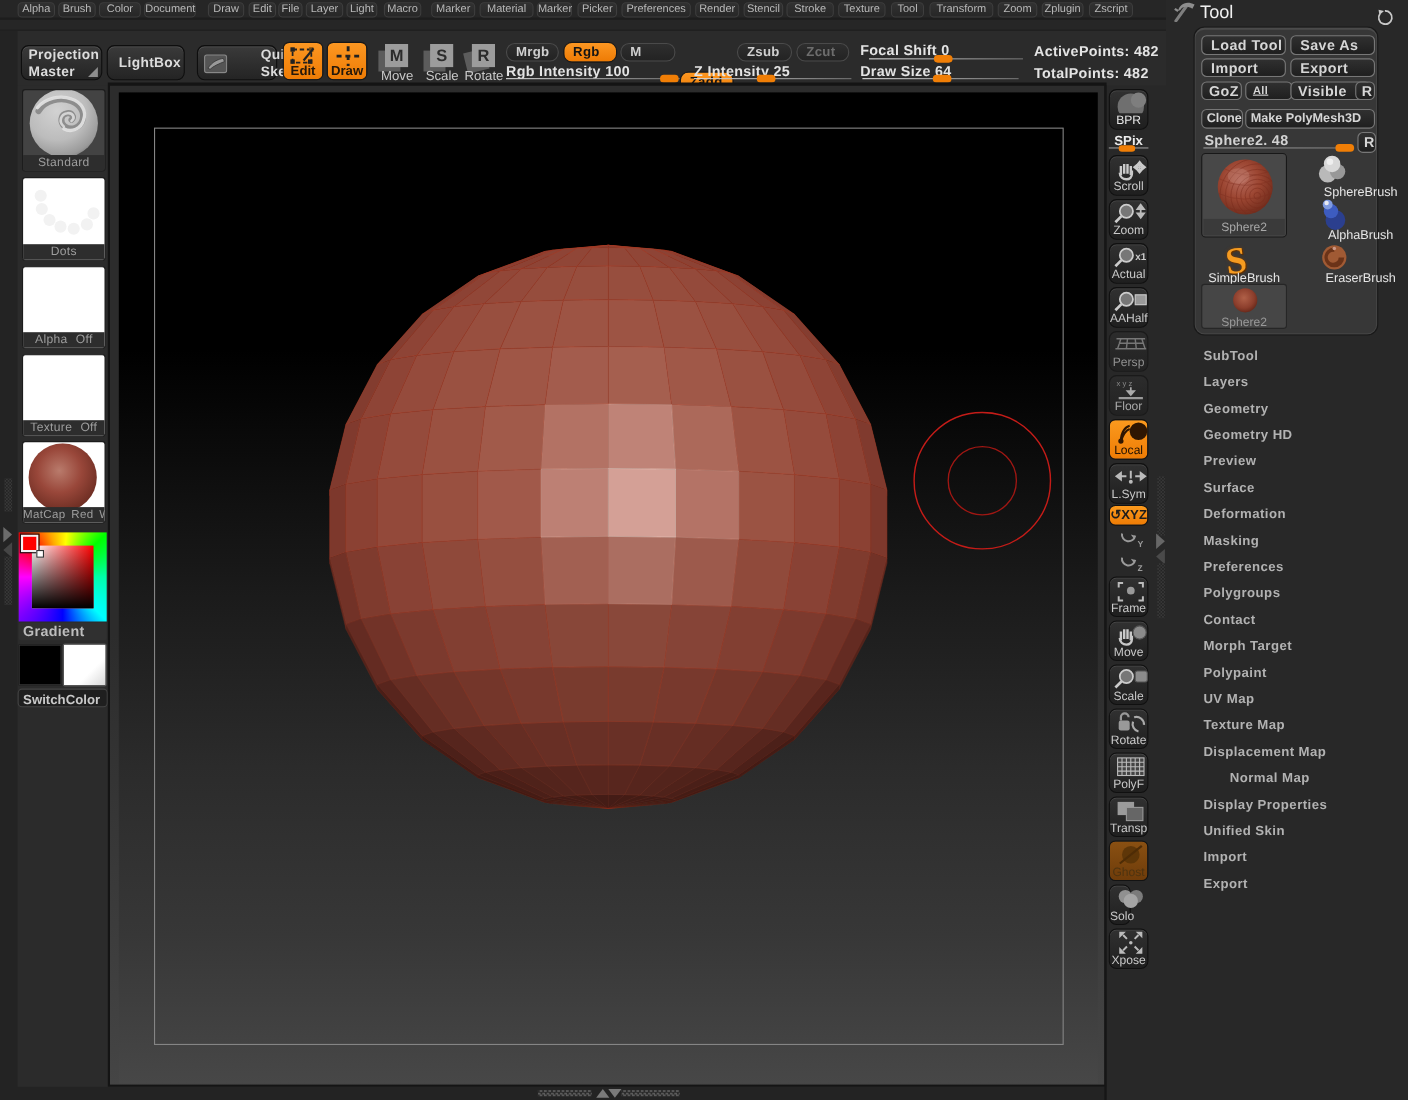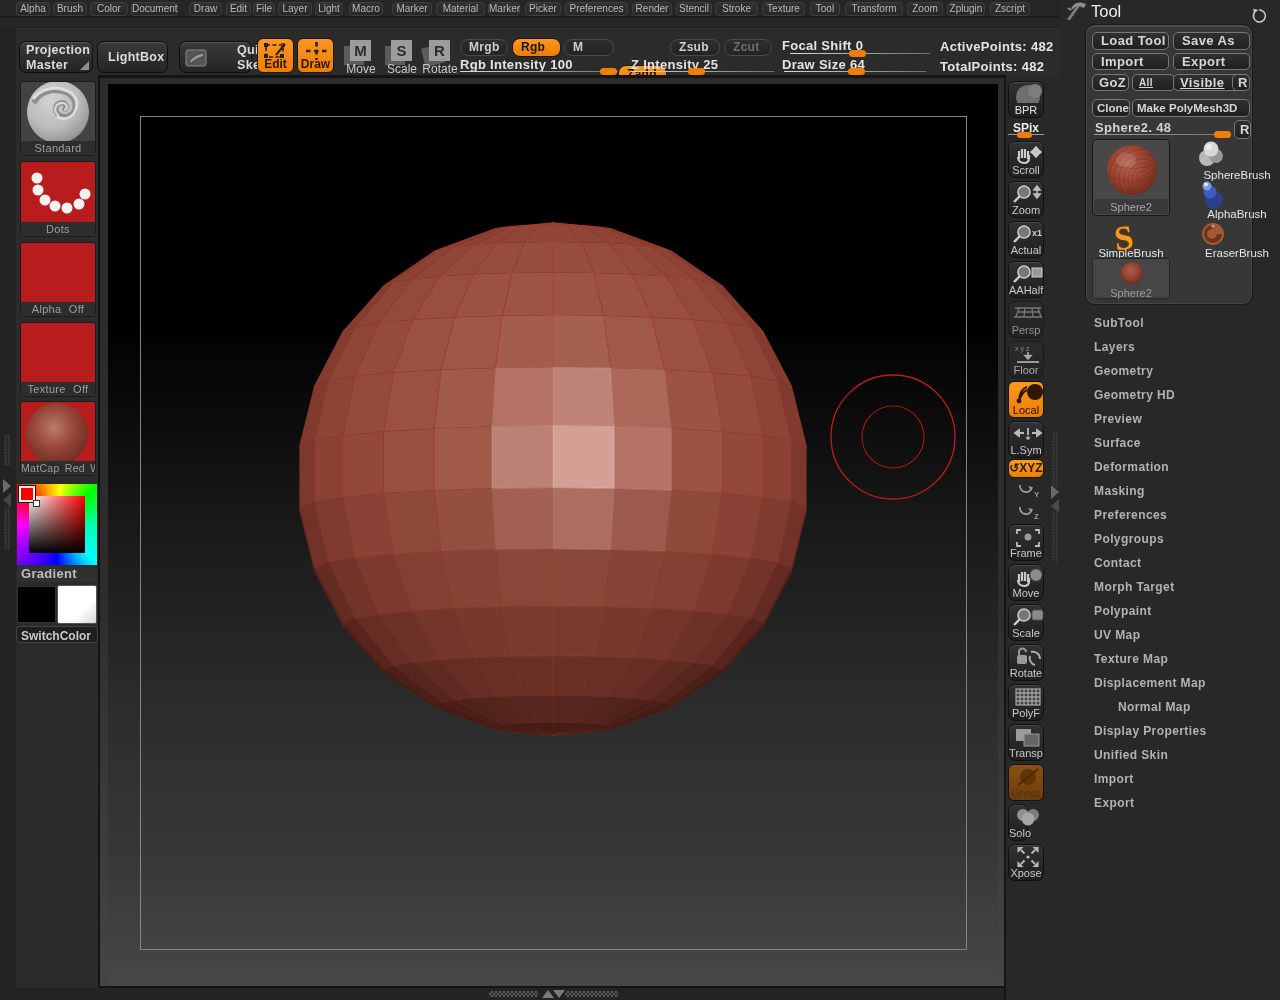--- a/index.html
+++ b/index.html
@@ -18,21 +18,21 @@
  border:1px solid #171717;border-radius:6px;color:#26180a;font-weight:bold;}
 .stog{position:absolute;height:17px;background:linear-gradient(#2e2e2e,#232323);
  border:1px solid #4a4a4a;border-radius:8px;color:#cfcfcf;font-weight:bold;
  font-size:12px;line-height:15px;padding:0 8px;letter-spacing:0.3px;}
 .otog{position:absolute;height:19px;background:linear-gradient(#fc9722,#ee7b04);
  border:1px solid #191919;border-radius:8px;color:#141414;font-weight:bold;
  font-size:12px;line-height:17px;padding:0 8px;letter-spacing:0.3px;}
 .slab{position:absolute;color:#e4e4e4;font-weight:bold;font-size:13px;letter-spacing:0.3px;white-space:nowrap;}
 .strack{position:absolute;height:1px;background:linear-gradient(to right,#dadada,#6f6f6f);}
 .shandle{position:absolute;width:17px;height:7px;background:#f07e06;border-radius:3.5px;}
-.lbox{position:absolute;left:20px;width:76px;background:#b91c1c;
+.lbox{position:absolute;left:20px;width:76px;background:#ffffff;
  border:1px solid #1c1c1c;border-radius:3px;}
 .llab{position:absolute;left:0;bottom:0px;width:100%;text-align:center;height:14px;line-height:14px;
  background:#2d2d2d;color:#9d9d9d;font-size:11px;letter-spacing:0.3px;word-spacing:4px;white-space:nowrap;overflow:hidden;}
 .ric{position:absolute;left:1008px;width:36px;height:36px;
  background:linear-gradient(#313131,#1f1f1f);border:1px solid #101010;
  box-shadow:inset 0 1px 0 #484848;border-radius:7px;}
 .riclab{position:absolute;left:0;bottom:1px;width:100%;text-align:center;
  color:#c9c9c9;font-size:11px;}
 #rpanel{position:absolute;left:1060px;top:0;width:220px;height:1000px;background:#282828;}
 .rbtn{position:absolute;background:linear-gradient(#303030,#1f1f1f);
@@ -591,21 +591,21 @@
       <path d="M3.5 4.5 A6 6 0 1 0 8 2" stroke="#c9c9c9" stroke-width="1.6" fill="none"></path>
       <path d="M2.2 0.8 L7.2 2.0 L3.0 5.6 Z" fill="#c9c9c9"></path>
     </svg>
     <div class="abs" style="left:25px;top:24px;width:168px;height:281px;background:#373737;border:1px solid #191919;box-shadow:inset 0 2px 0 #4b4b4b,inset 0 0 0 1px #454545;border-radius:10px;">
       <div class="rbtn" style="left:6px;top:7px;width:77px;height:18px;line-height:16px;font-size:13px;padding-left:8px;">Load Tool</div>
       <div class="rbtn" style="left:87px;top:7px;width:77px;height:18px;line-height:16px;font-size:13px;padding-left:8px;">Save As</div>
       <div class="rbtn" style="left:6px;top:28px;width:77px;height:17px;line-height:15px;font-size:13px;padding-left:8px;">Import</div>
       <div class="rbtn" style="left:87px;top:28px;width:77px;height:17px;line-height:15px;font-size:13px;padding-left:8px;">Export</div>
       <div class="rbtn" style="left:6px;top:49px;width:37px;height:17px;line-height:15px;font-size:13px;padding-left:6px;">GoZ</div>
       <div class="rbtn" style="left:46px;top:49px;width:43px;height:17px;line-height:15px;font-size:10px;padding-left:6px;text-decoration:underline;">All</div>
-      <div class="rbtn" style="left:87px;top:49px;width:73px;height:17px;line-height:15px;font-size:13px;padding-left:6px;text-decoration:underline;">Visible</div>
+      <div class="rbtn" style="left:87px;top:49px;width:73px;height:17px;line-height:15px;font-size:13px;padding-left:6px;">Visible</div>
       <div class="rbtn" style="left:146px;top:49px;width:18px;height:17px;line-height:15px;font-size:13px;padding-left:5px;">R</div>
       <div class="rbtn" style="left:6px;top:74px;width:38px;height:18px;line-height:16px;font-size:11.5px;padding-left:4px;"><span style="letter-spacing:0">Clone</span></div>
       <div class="rbtn" style="left:46px;top:74px;width:118px;height:18px;line-height:16px;font-size:11.5px;padding-left:4px;"><span style="letter-spacing:0">Make PolyMesh3D</span></div>
       <div class="abs" style="left:9px;top:95px;color:#d2d2d2;font-weight:bold;font-size:13px;letter-spacing:0.3px;">Sphere2. 48</div>
       <div class="abs" style="left:8px;top:109px;width:137px;height:1px;background:linear-gradient(to right,#999,#777);"></div>
       <div class="abs" style="left:128px;top:106px;width:17px;height:7px;background:#f07e06;border-radius:3.5px;"></div>
       <div class="rbtn" style="left:148px;top:95px;width:17px;height:19px;line-height:17px;font-size:13px;padding-left:5px;">R</div>
       <div class="abs" style="left:6px;top:114px;width:78px;height:77px;background:#484848;border:1px solid #181818;border-radius:4px;">
         <svg width="60" height="58" viewBox="0 0 60 58" style="position:absolute;left:9px;top:2px;">
           <defs>

